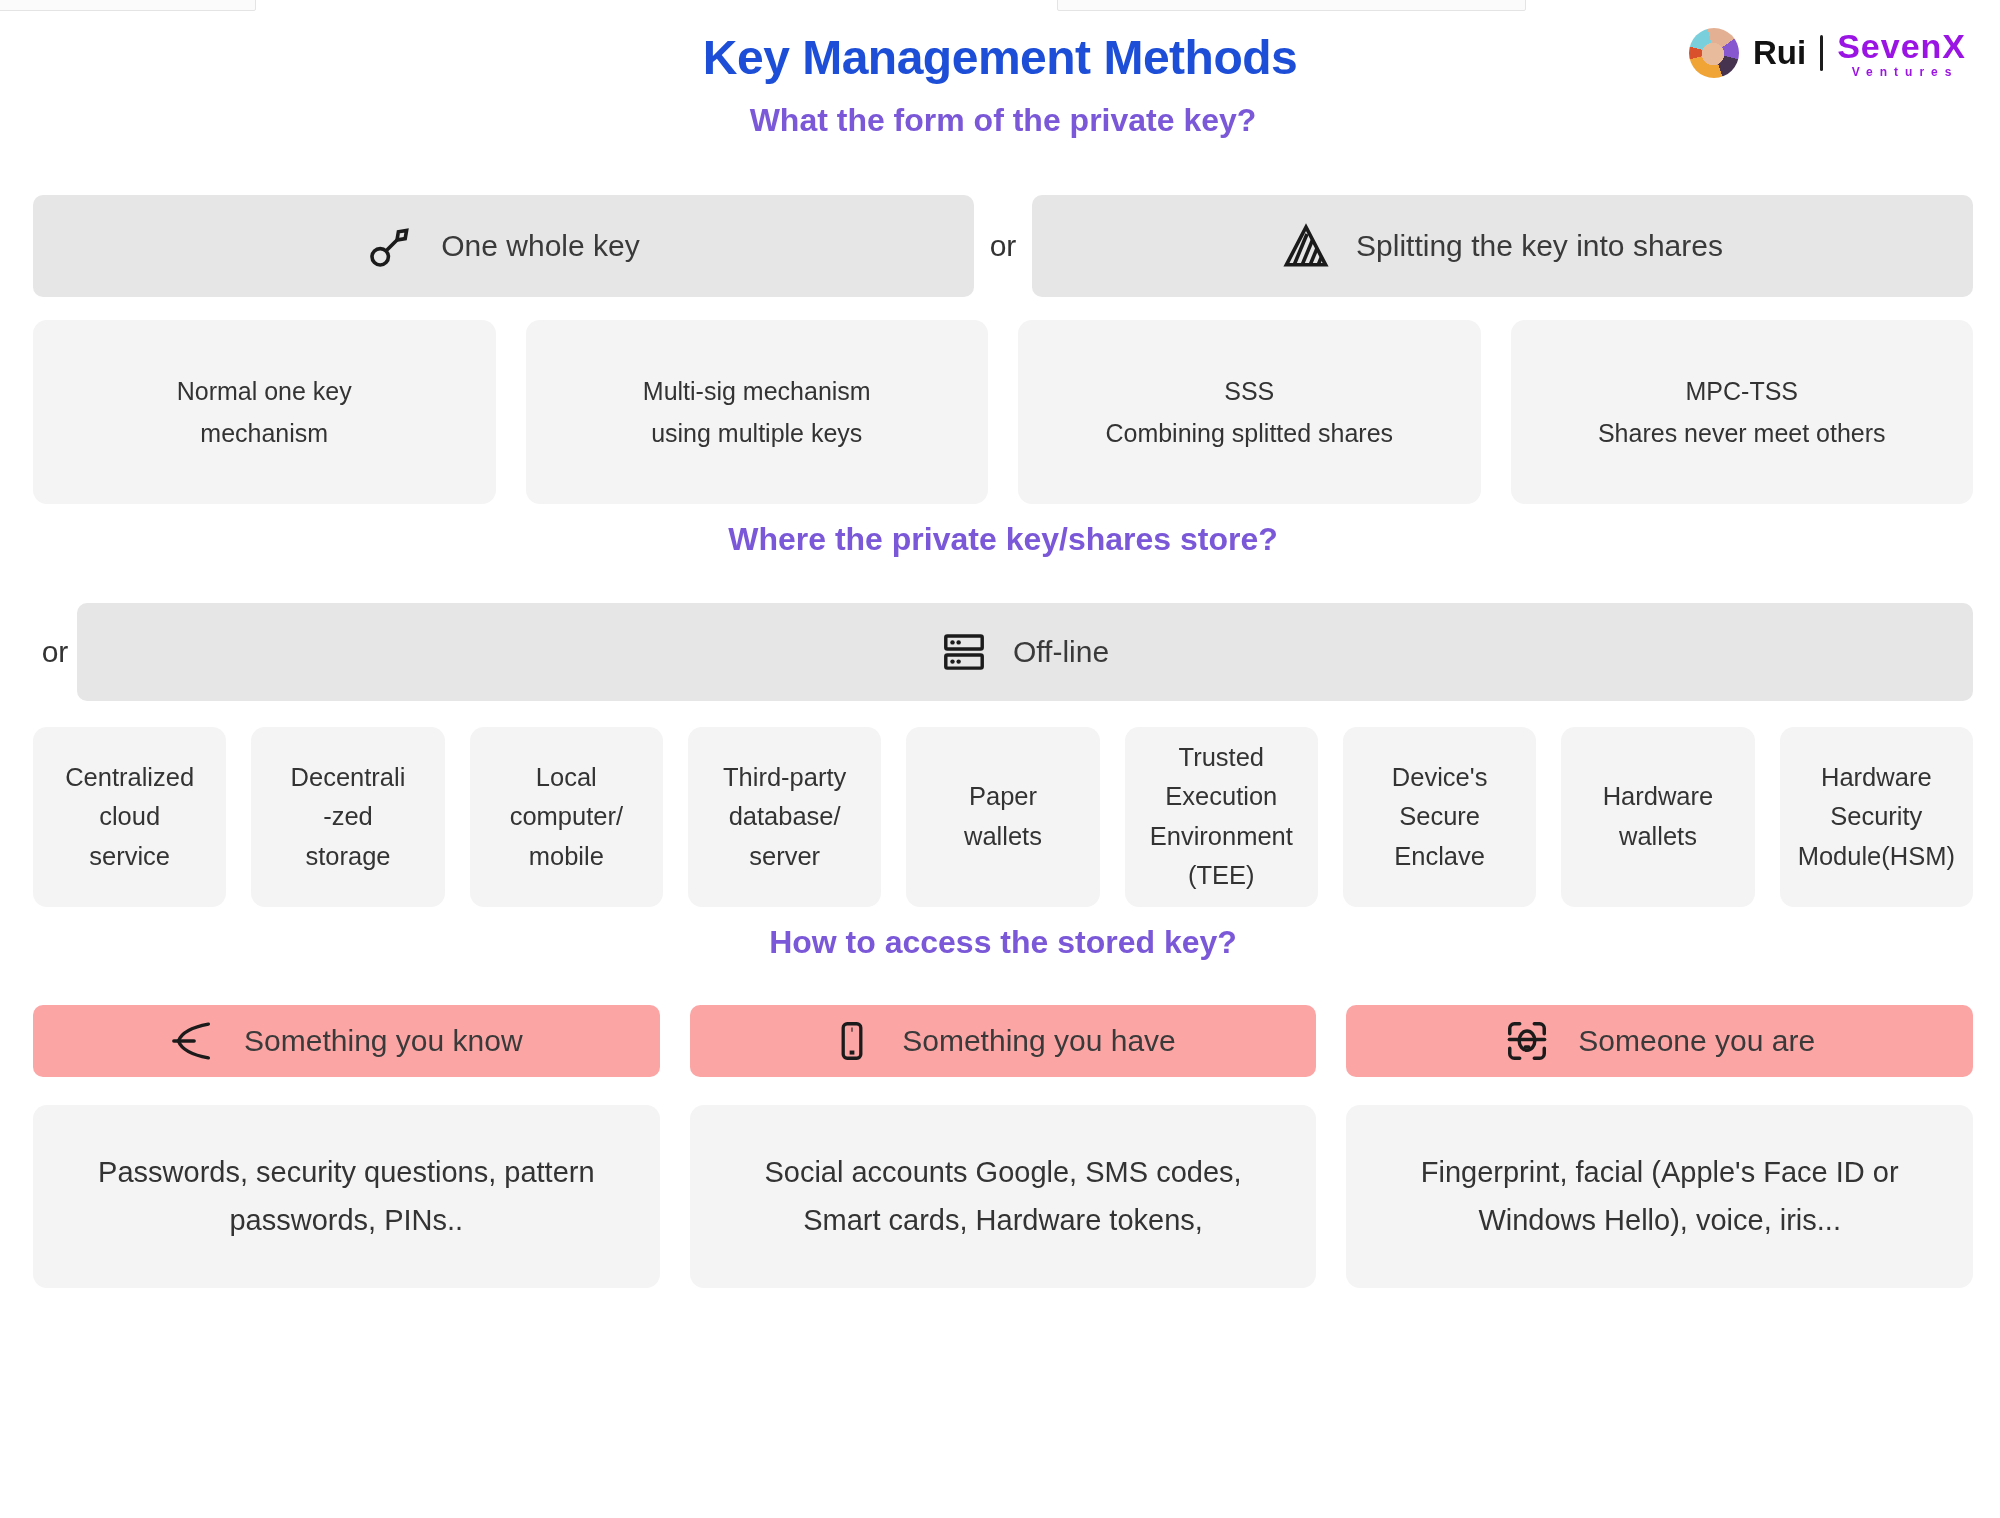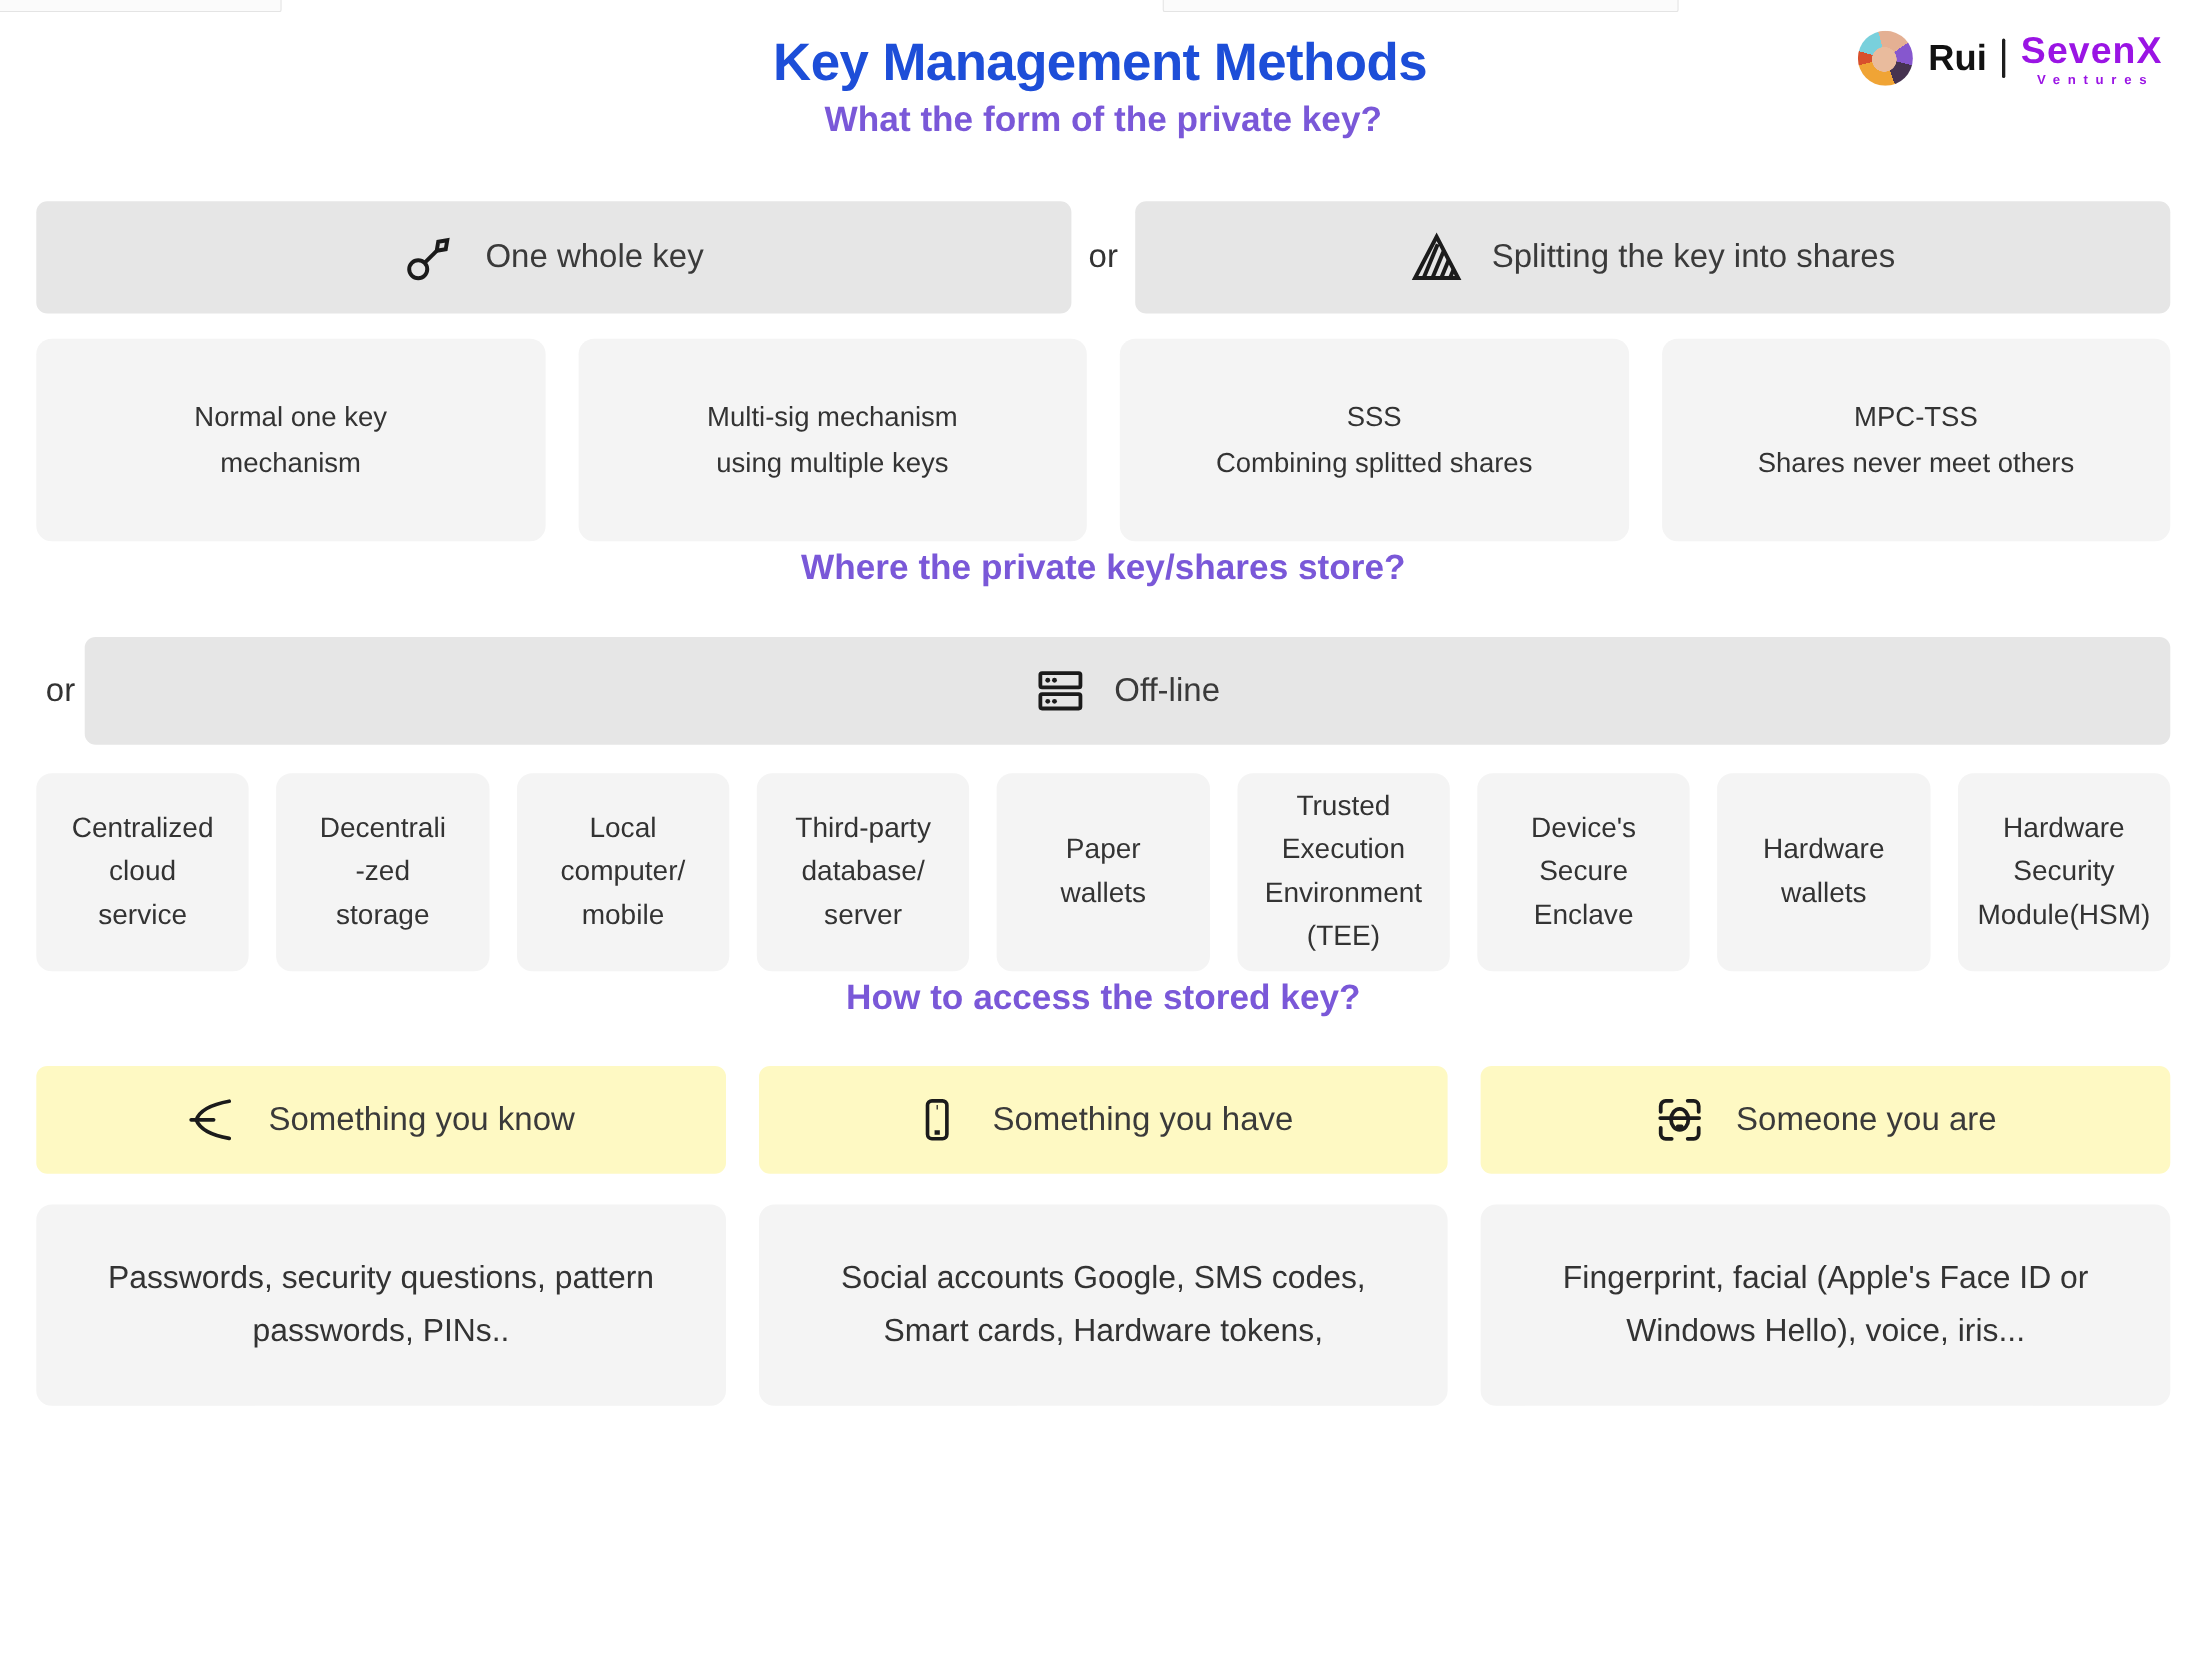--- a/index.html
+++ b/index.html
@@ -28,21 +28,21 @@
   }
   .author{font-size:33px;font-weight:700;color:#121212;}
   .brand-divider{width:3px;height:36px;background:#1d1d1d;border-radius:2px;}
   .brand-logo{display:flex;flex-direction:column;align-items:center;line-height:1;}
   .brand-name{font-size:34px;font-weight:800;color:#9a14e4;letter-spacing:1px;}
   .brand-sub{font-size:12px;font-weight:700;color:#9a14e4;letter-spacing:7px;margin-top:3px;margin-right:-7px;}
 
   .content{padding:0 27px 0 33px;}
   h2.q{
     text-align:center;font-size:32px;font-weight:700;color:#7a58d8;
-    margin:4px;line-height:1.2;
+    margin:16px;line-height:1.2;
   }
   .q1{margin-top:60px;}
   .q2{margin-top:62px;}
   .q3{margin-top:96px;}
 
   .opt-row{display:flex;align-items:stretch;margin-top:56px;}
   .opt-row-2{margin-top:44px;}
   .opt-btn{
     background:#e6e6e6;border-radius:10px;height:102px;
     display:flex;align-items:center;justify-content:center;gap:26px;
@@ -59,21 +59,21 @@
     background:#f4f4f4;border-radius:14px;flex:1;
     display:flex;align-items:center;justify-content:center;
     text-align:center;color:#333;padding:0 8px;
   }
   .cards-lg{gap:30px;}
   .cards-lg .card{height:184px;font-size:25px;line-height:1.7;}
   .cards-sm{gap:25px;margin-top:26px;}
   .cards-sm .card{height:180px;font-size:25.5px;line-height:1.55;padding:0 4px;}
   .access-row{display:flex;gap:30px;margin-top:44px;}
   .access-btn{
-    background:#fef9c3;border-radius:10px;height:98px;flex:1;
+    background:#fca5a5;border-radius:10px;height:72px;flex:1;
     display:flex;align-items:center;justify-content:center;gap:28px;
     font-size:30px;color:#3a3a3a;
   }
   .cards-bottom{gap:30px;margin-top:28px;}
   .cards-bottom .card{height:183px;font-size:29px;line-height:1.65;}
 
   svg.icon{stroke:#1b1b1b;fill:none;stroke-width:1.8;}
 </style>
 </head>
 <body>

